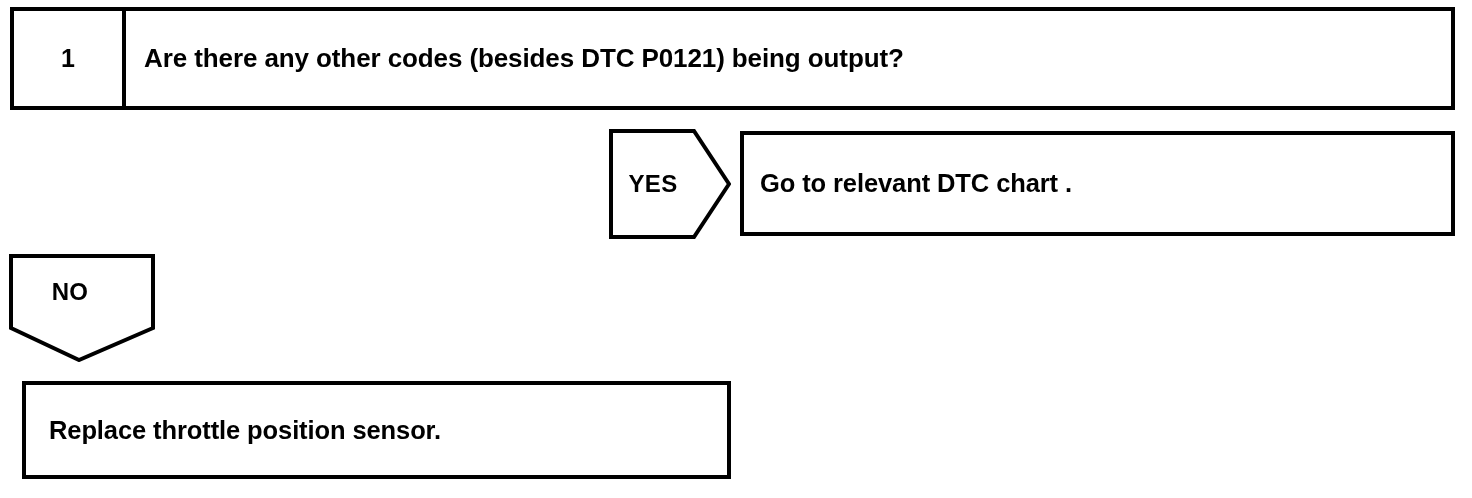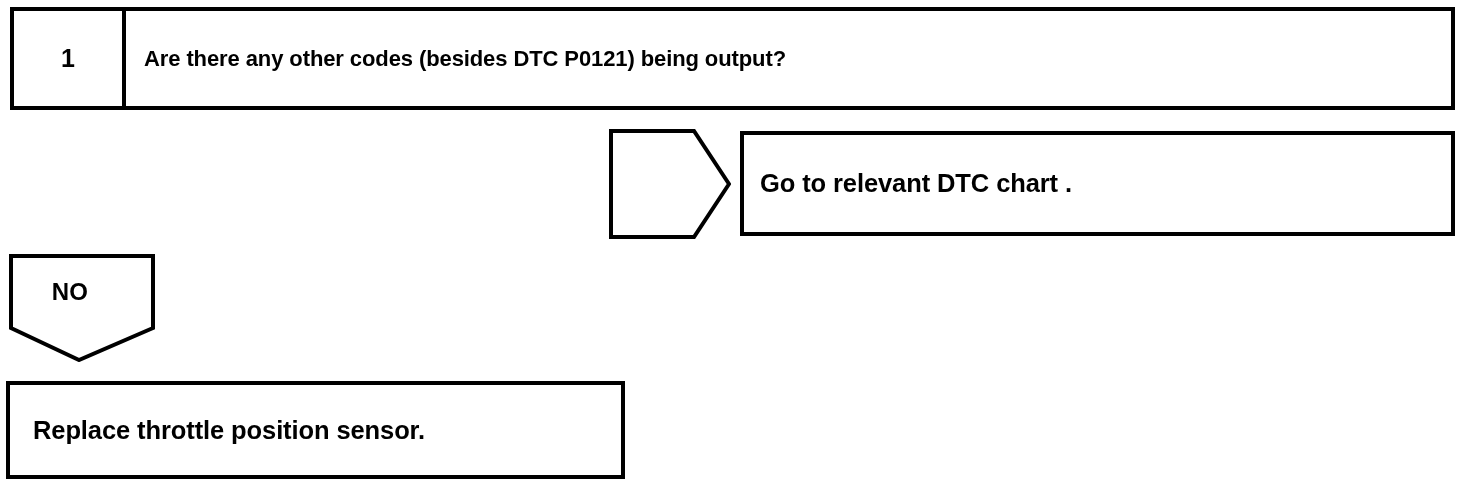--- a/index.html
+++ b/index.html
@@ -45,21 +45,21 @@
     letter-spacing: 0.2px;
   }
   .step-question-cell {
     flex: 1 1 auto;
     display: flex;
     align-items: center;
     padding-left: 18px;
     box-sizing: border-box;
   }
   .step-question-text {
-    font-size: 22px;
+    font-size: 26px;
     font-weight: bold;
     color: #000000;
     letter-spacing: -0.1px;
     white-space: nowrap;
   }
 
   
   .yes-branch {
     position: absolute;
     left: 609px;
@@ -135,23 +135,23 @@
     justify-content: center;
     font-size: 24px;
     font-weight: bold;
     color: #000000;
     letter-spacing: 0.3px;
   }
 
   
   .no-result-box {
     position: absolute;
-    left: 6px;
+    left: 22px;
     top: 381px;
-    width: 619px;
+    width: 709px;
     height: 98px;
     border: 4px solid #000000;
     box-sizing: border-box;
     background: #ffffff;
     display: flex;
     align-items: center;
     padding-left: 23px;
   }
   .no-result-text {
     font-size: 25.5px;
@@ -172,20 +172,21 @@
     </div>
     <div class="step-question-cell">
       <span class="step-question-text">Are there any other codes (besides DTC P0121) being output?</span>
     </div>
   </div>
 
   <div class="yes-branch">
     <svg width="122" height="110" viewBox="0 0 122 110">
       <polygon points="2,2 85,2 120,55 85,108 2,108" fill="#ffffff" stroke="#000000" stroke-width="4" stroke-linejoin="miter"></polygon>
     </svg>
+    <span class="yes-label">YES</span>
   </div>
 
   <div class="yes-result-box">
     <span class="yes-result-text">Go to relevant DTC chart .</span>
   </div>
 
   <div class="no-branch">
     <svg width="146" height="108" viewBox="0 0 146 108">
       <polygon points="2,2 144,2 144,74 70,106 2,74" fill="#ffffff" stroke="#000000" stroke-width="4" stroke-linejoin="miter"></polygon>
     </svg>

